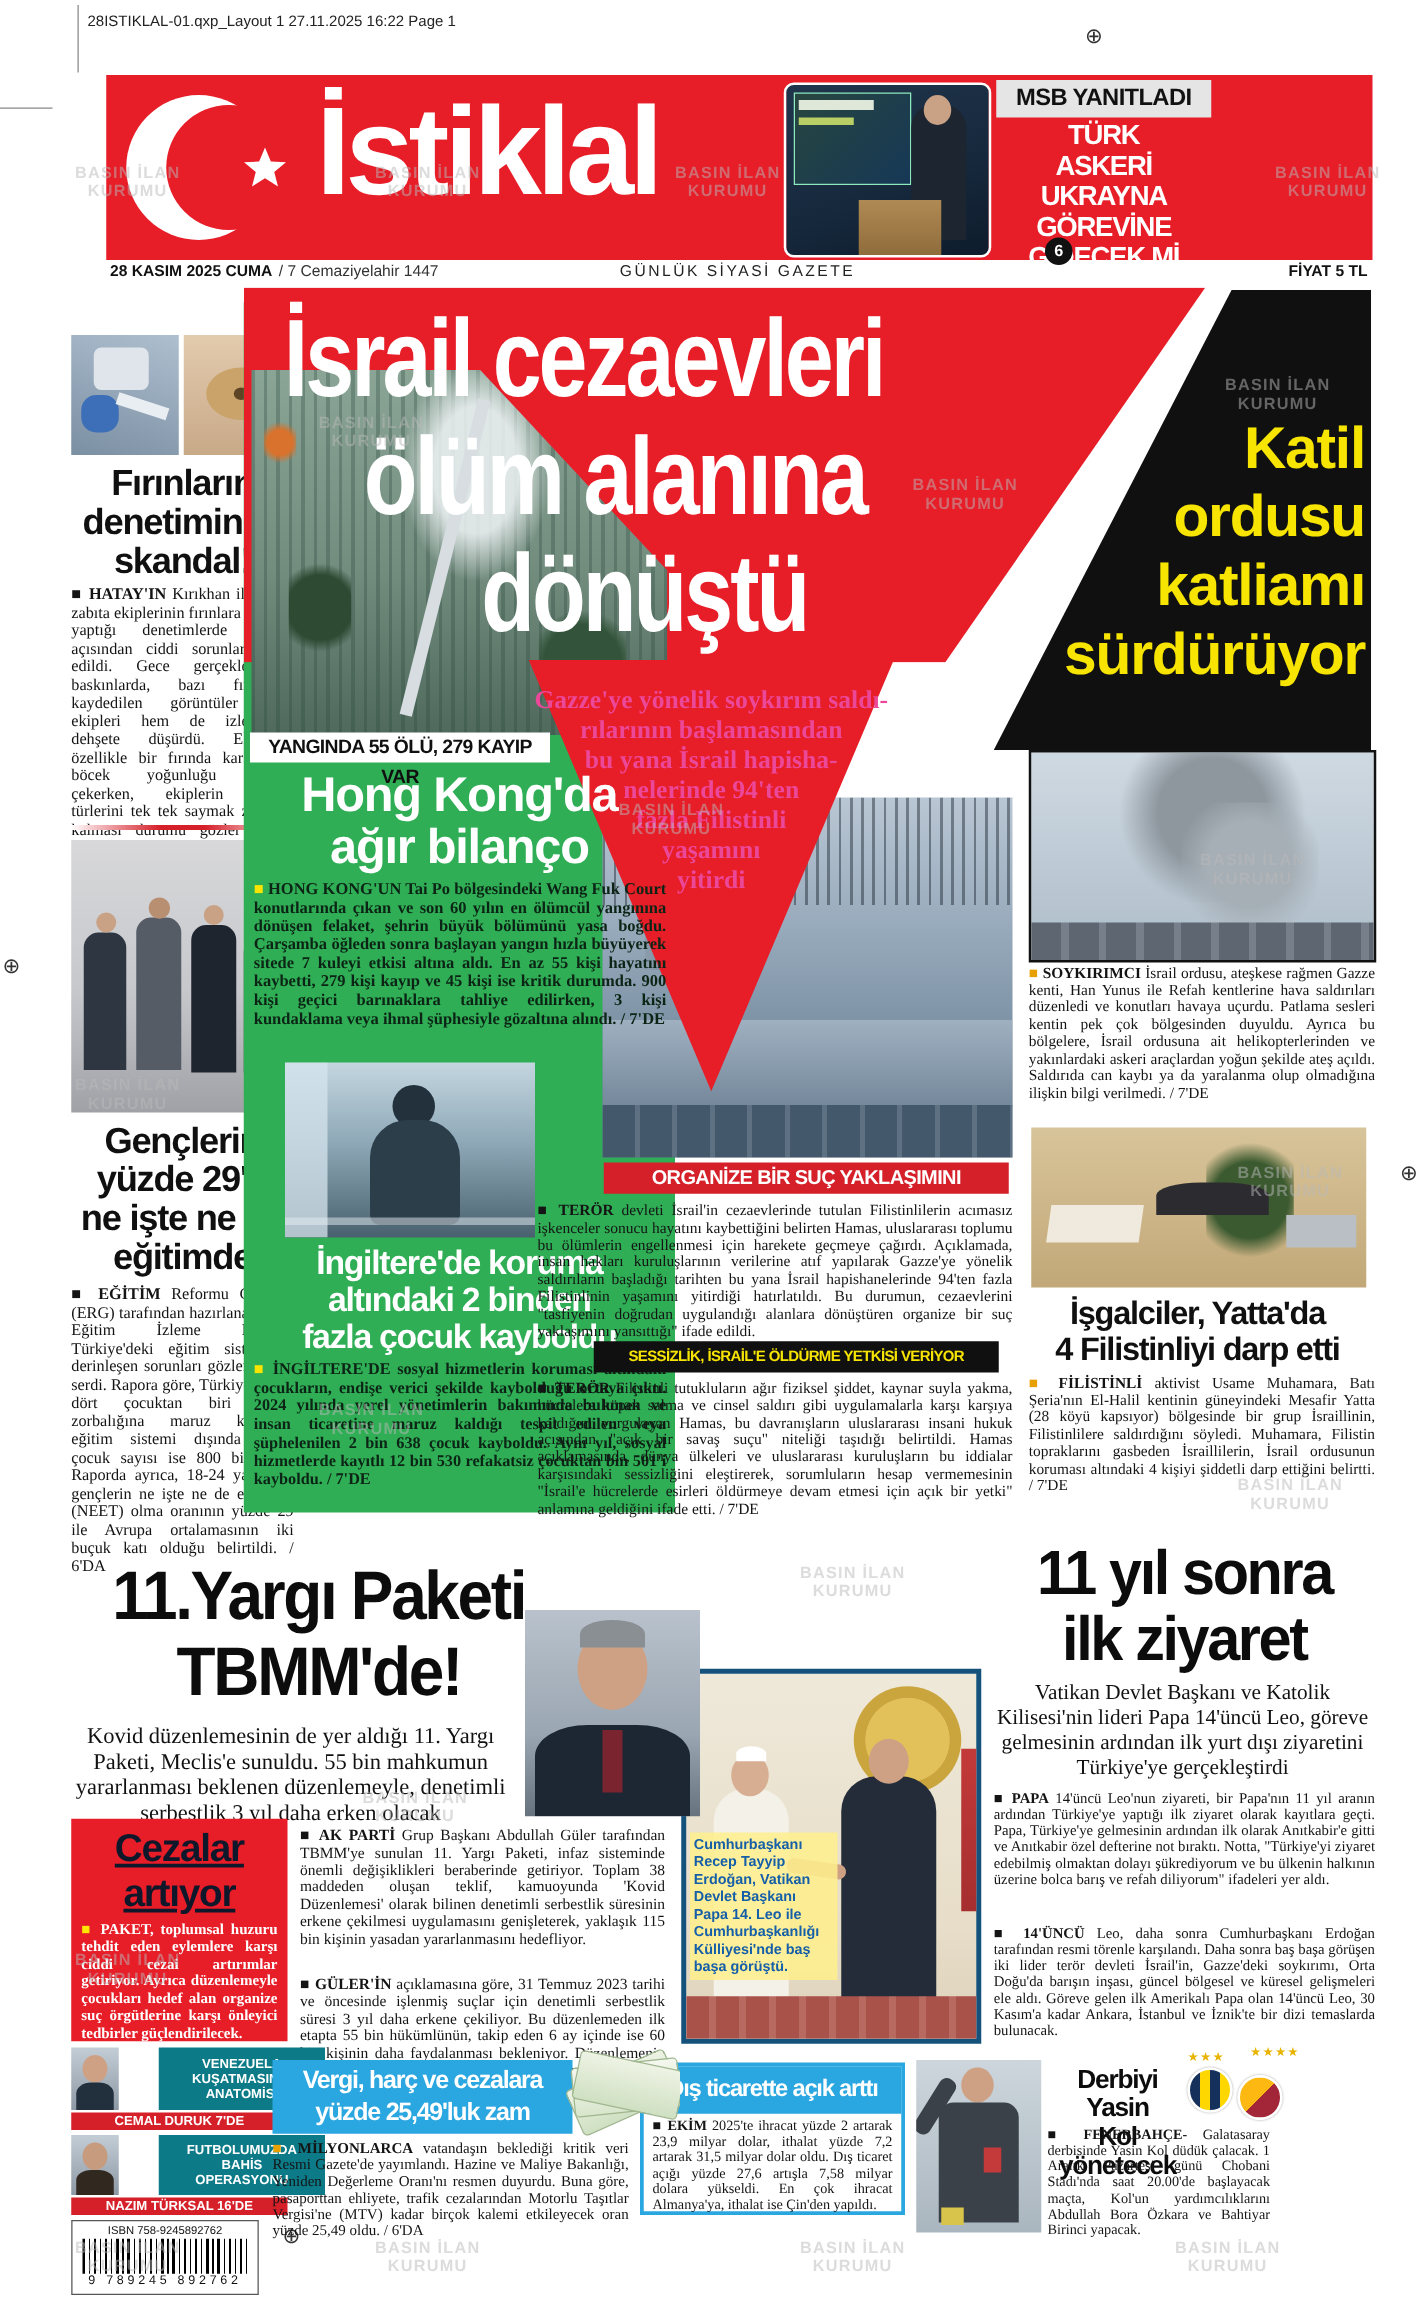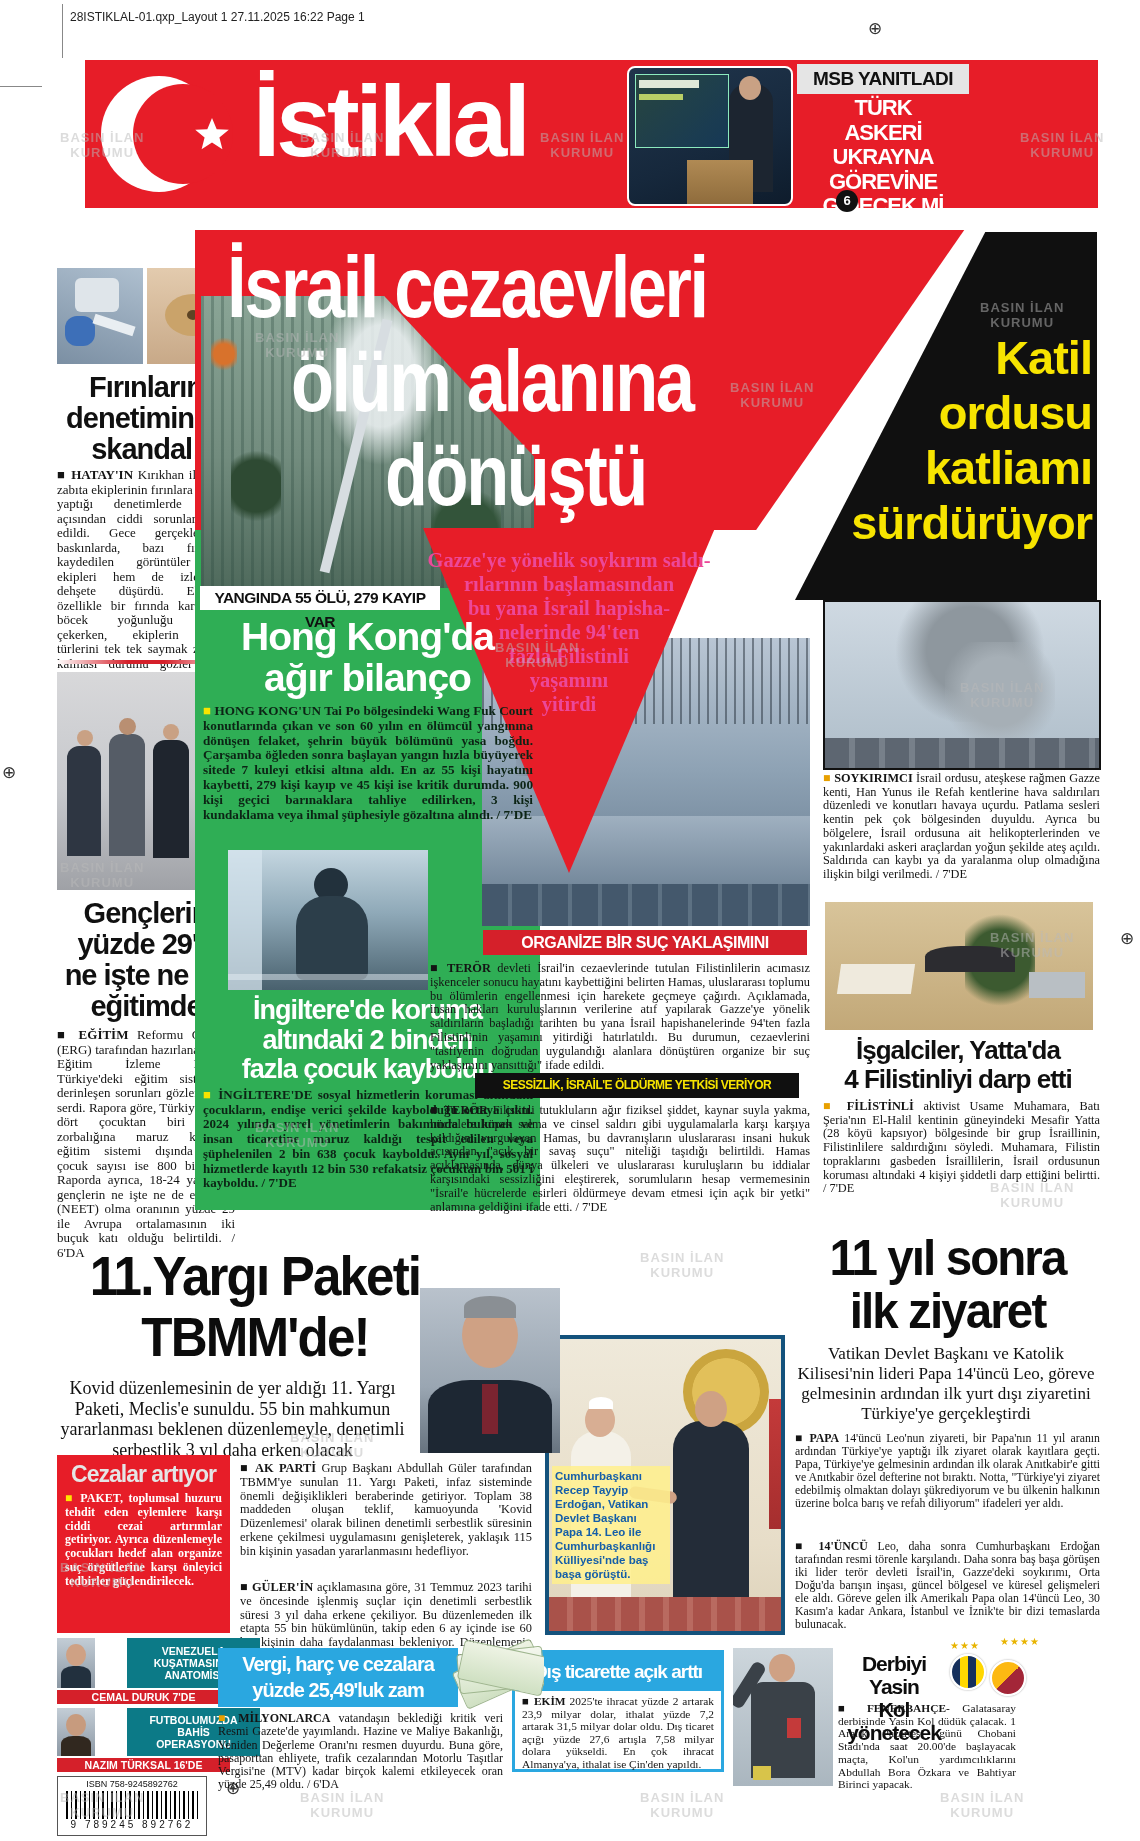--- a/index.html
+++ b/index.html
@@ -96,20 +96,26 @@
     </div>
     <div class="abs ctr sans" style="left:712px;top:4px;width:172px;height:30px;background:#e5e5e5;color:#111;font-weight:700;font-size:19px;line-height:30px;letter-spacing:-0.5px;">MSB YANITLADI</div>
     <div class="abs ctr pre hl" style="left:712px;top:36px;width:172px;font-size:22px;line-height:24.5px;color:#fff;">TÜRK
 ASKERİ
 UKRAYNA
 GÖREVİNE
 GİDECEK Mİ</div>
   </div>
   <div class="abs ctr" style="left:836px;top:190px;width:22px;height:22px;border-radius:50%;background:#111;color:#fff;font-weight:700;font-size:13px;line-height:22px;z-index:5;">6</div>
 
+  <div class="abs" style="left:85px;top:210px;width:1013px;height:16px;z-index:2;">
+    <span class="abs sans" style="left:3px;top:0;font-size:12.5px;font-weight:700;color:#111;">28 KASIM 2025 CUMA</span>
+    <span class="abs sans" style="left:138px;top:0;font-size:12.5px;color:#333;">/ 7 Cemaziyelahir 1447</span>
+    <span class="abs sans ctr" style="left:330px;top:0;width:350px;font-size:12.5px;letter-spacing:2px;color:#222;">GÜNLÜK SİYASİ GAZETE</span>
+    <span class="abs sans" style="right:4px;top:0;font-size:12.5px;font-weight:700;color:#111;">FİYAT 5 TL</span>
+  </div>
 
   <div class="ph" style="left:57px;top:268px;width:86px;height:96px;background:linear-gradient(200deg,#aebfcf,#7b8fa3);">
     <i style="left:18px;top:10px;width:44px;height:34px;background:#dfe5ea;border-radius:6px;"></i>
     <i style="left:8px;top:48px;width:30px;height:30px;background:#3d6fb8;border-radius:40%;"></i>
     <i style="left:36px;top:52px;width:42px;height:10px;background:#e9eef2;transform:rotate(18deg);"></i>
   </div>
   <div class="ph" style="left:147px;top:268px;width:88px;height:96px;background:linear-gradient(180deg,#e3cbae,#c8a988);">
     <i style="left:18px;top:26px;width:56px;height:42px;background:#caa36a;border-radius:50%;"></i>
     <i style="left:40px;top:42px;width:12px;height:10px;background:#5d4424;border-radius:50%;"></i>
     <i style="right:0;top:0;width:26px;height:96px;background:#e9c6ad;border-radius:40% 0 0 40%;"></i>
@@ -251,21 +257,21 @@
     <i style="left:42px;top:14px;width:56px;height:66px;background:#cfa184;border-radius:50%;"></i>
     <i style="left:44px;top:8px;width:52px;height:22px;background:#8a8f94;border-radius:50% 50% 0 0;"></i>
     <i style="left:8px;top:92px;width:124px;height:73px;background:#1d2733;border-radius:34% 34% 0 0;"></i>
     <i style="left:62px;top:96px;width:16px;height:50px;background:#7a2430;"></i>
   </div>
   <div class="abs ctr pre hl" style="left:40px;top:1246px;width:430px;font-size:55px;line-height:61px;color:#0c0c0c;letter-spacing:-2px;z-index:2;transform:scaleX(.93);transform-origin:center;">11.Yargı Paketi
 TBMM'de!</div>
   <div class="abs ctr ser" style="left:50px;top:1378px;width:365px;font-size:18px;line-height:20.5px;color:#111;z-index:2;">Kovid düzenlemesinin de yer aldığı 11. Yargı Paketi, Meclis'e sunuldu. 55 bin mahkumun yararlanması beklenen düzenlemeyle, denetimli serbestlik 3 yıl daha erken olacak</div>
 
   <div class="abs" style="left:57px;top:1455px;width:173px;height:178px;background:#e71d28;padding:0;z-index:2;">
-    <div class="ctr hl" style="margin-top:6px;font-size:23px;color:#e5e5e5;">Cezalar artıyor</div>
+    <div class="ctr hl" style="margin-top:6px;font-size:31px;color:#0f172a;text-decoration:underline;">Cezalar artıyor</div>
     <p class="ser just" style="margin:4px 8px 0 8px;font-size:12px;line-height:13.8px;font-weight:700;color:#fff;">
       <span class="bullet" style="color:#ffe600;">■</span>
       <span class="lead">PAKET,</span>
       <span>toplumsal huzuru tehdit eden eylemlere karşı ciddi cezai artırımlar getiriyor. Ayrıca düzenlemeyle çocukları hedef alan organize suç örgütlerine karşı önleyici tedbirler güçlendirilecek.</span>
     </p>
   </div>
 
   <p class="abs body-txt just" style="left:240px;top:1462px;width:292px;margin:0;">
     <span class="bullet">■</span>
     <span class="lead">AK PARTİ</span>

